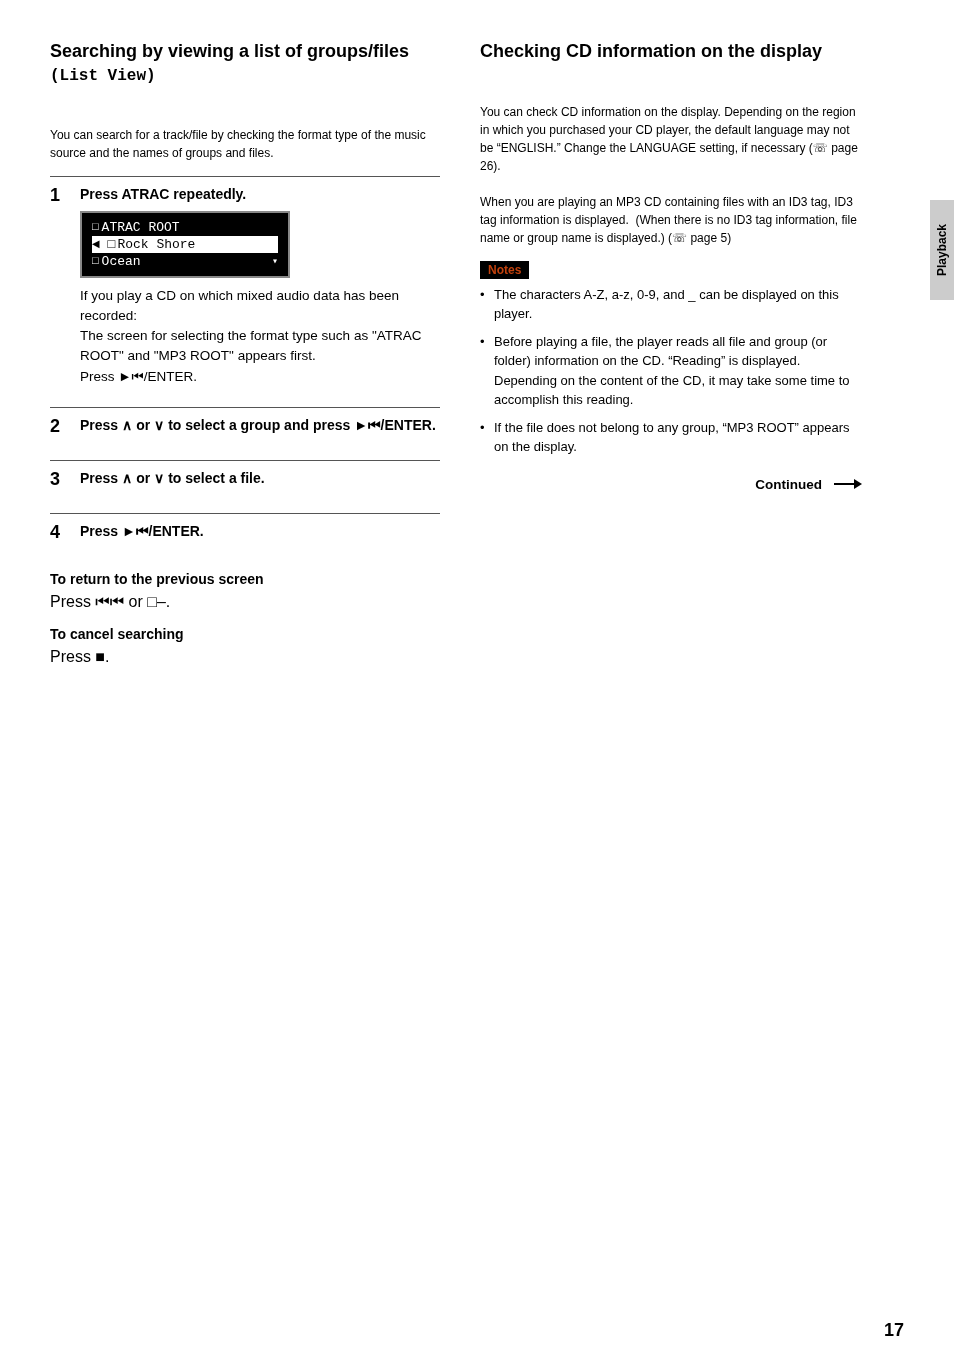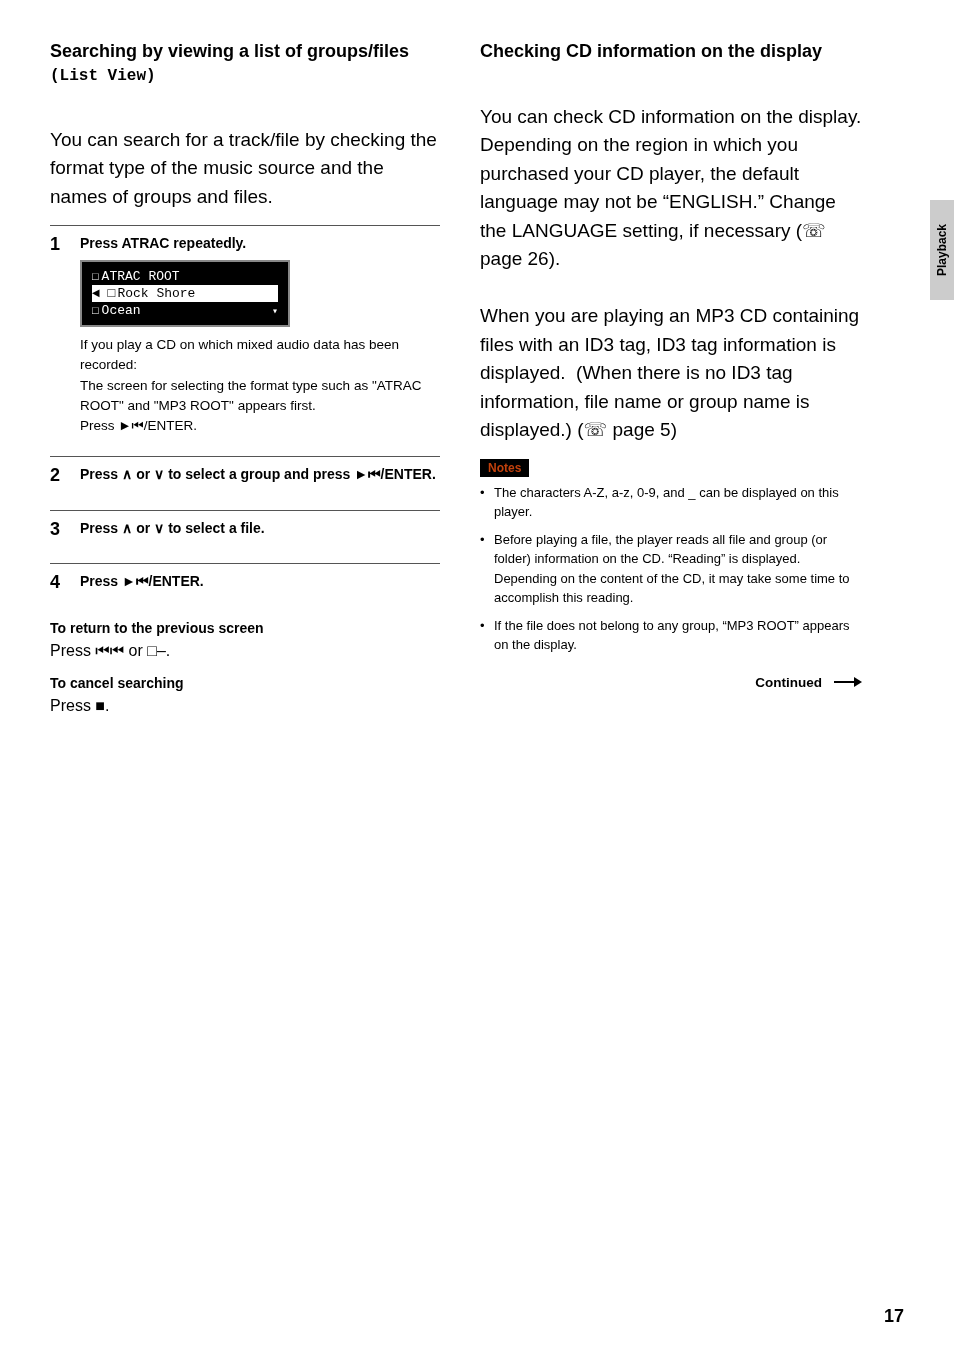--- a/index.html
+++ b/index.html
@@ -36,21 +36,21 @@
       font-weight: bold;
       margin-bottom: 10px;
       line-height: 1.25;
     }
     .section-title .list-view {
       font-style: normal;
       font-size: 16px;
       font-family: 'Courier New', monospace;
     }
     .section-intro {
-      font-size: 19px;
+      font-size: 12px;
       line-height: 1.5;
       margin-bottom: 14px;
       margin-top: 40px;
     }
     .step-number {
       font-size: 18px;
       font-weight: bold;
       min-width: 22px;
       margin-right: 8px;
       line-height: 1.2;
@@ -158,21 +158,21 @@
       position: absolute;
       top: 50%;
       right: 2px;
       border-left: 8px solid #000;
       border-top: 5px solid transparent;
       border-bottom: 5px solid transparent;
       transform: translateY(-50%);
     }
     .page-number {
       position: absolute;
-      bottom: 30px;
+      bottom: 16px;
       right: 50px;
       font-size: 18px;
       font-weight: bold;
     }
     .sidebar-label {
       position: absolute;
       right: 0;
       top: 200px;
       width: 24px;
       background: #ccc;

